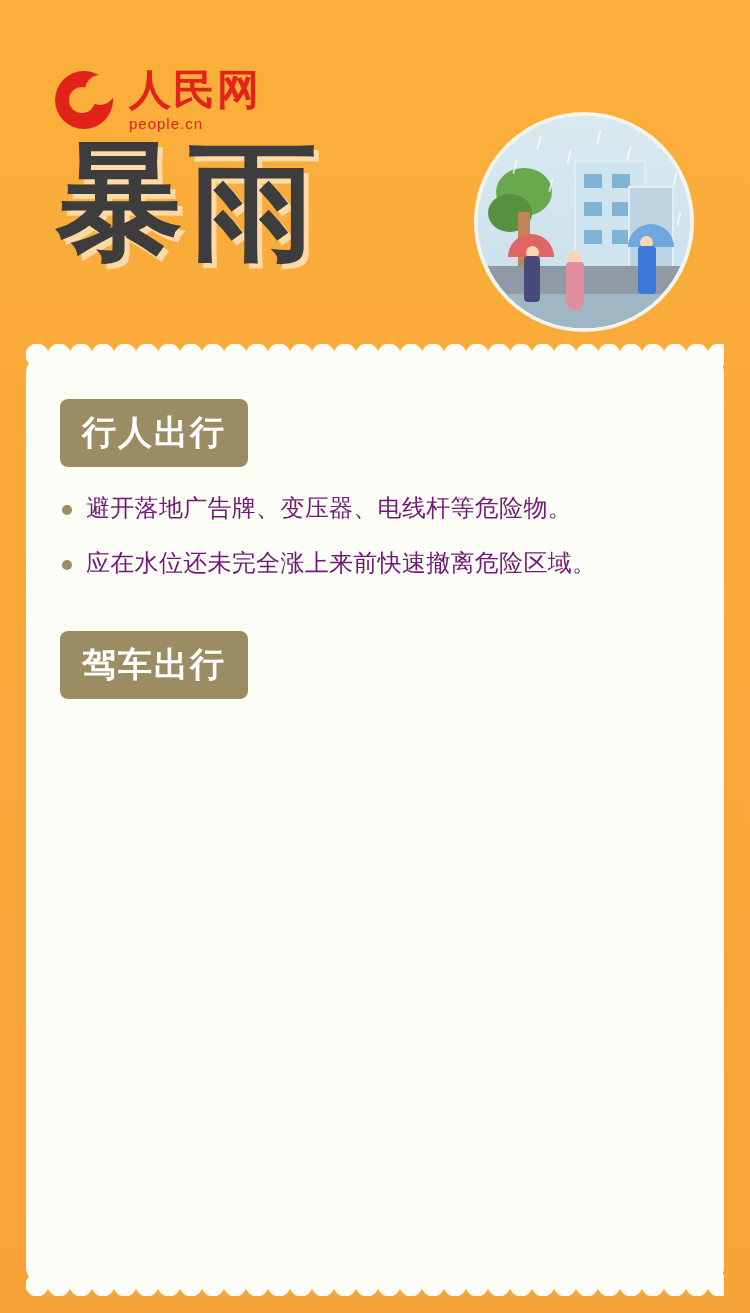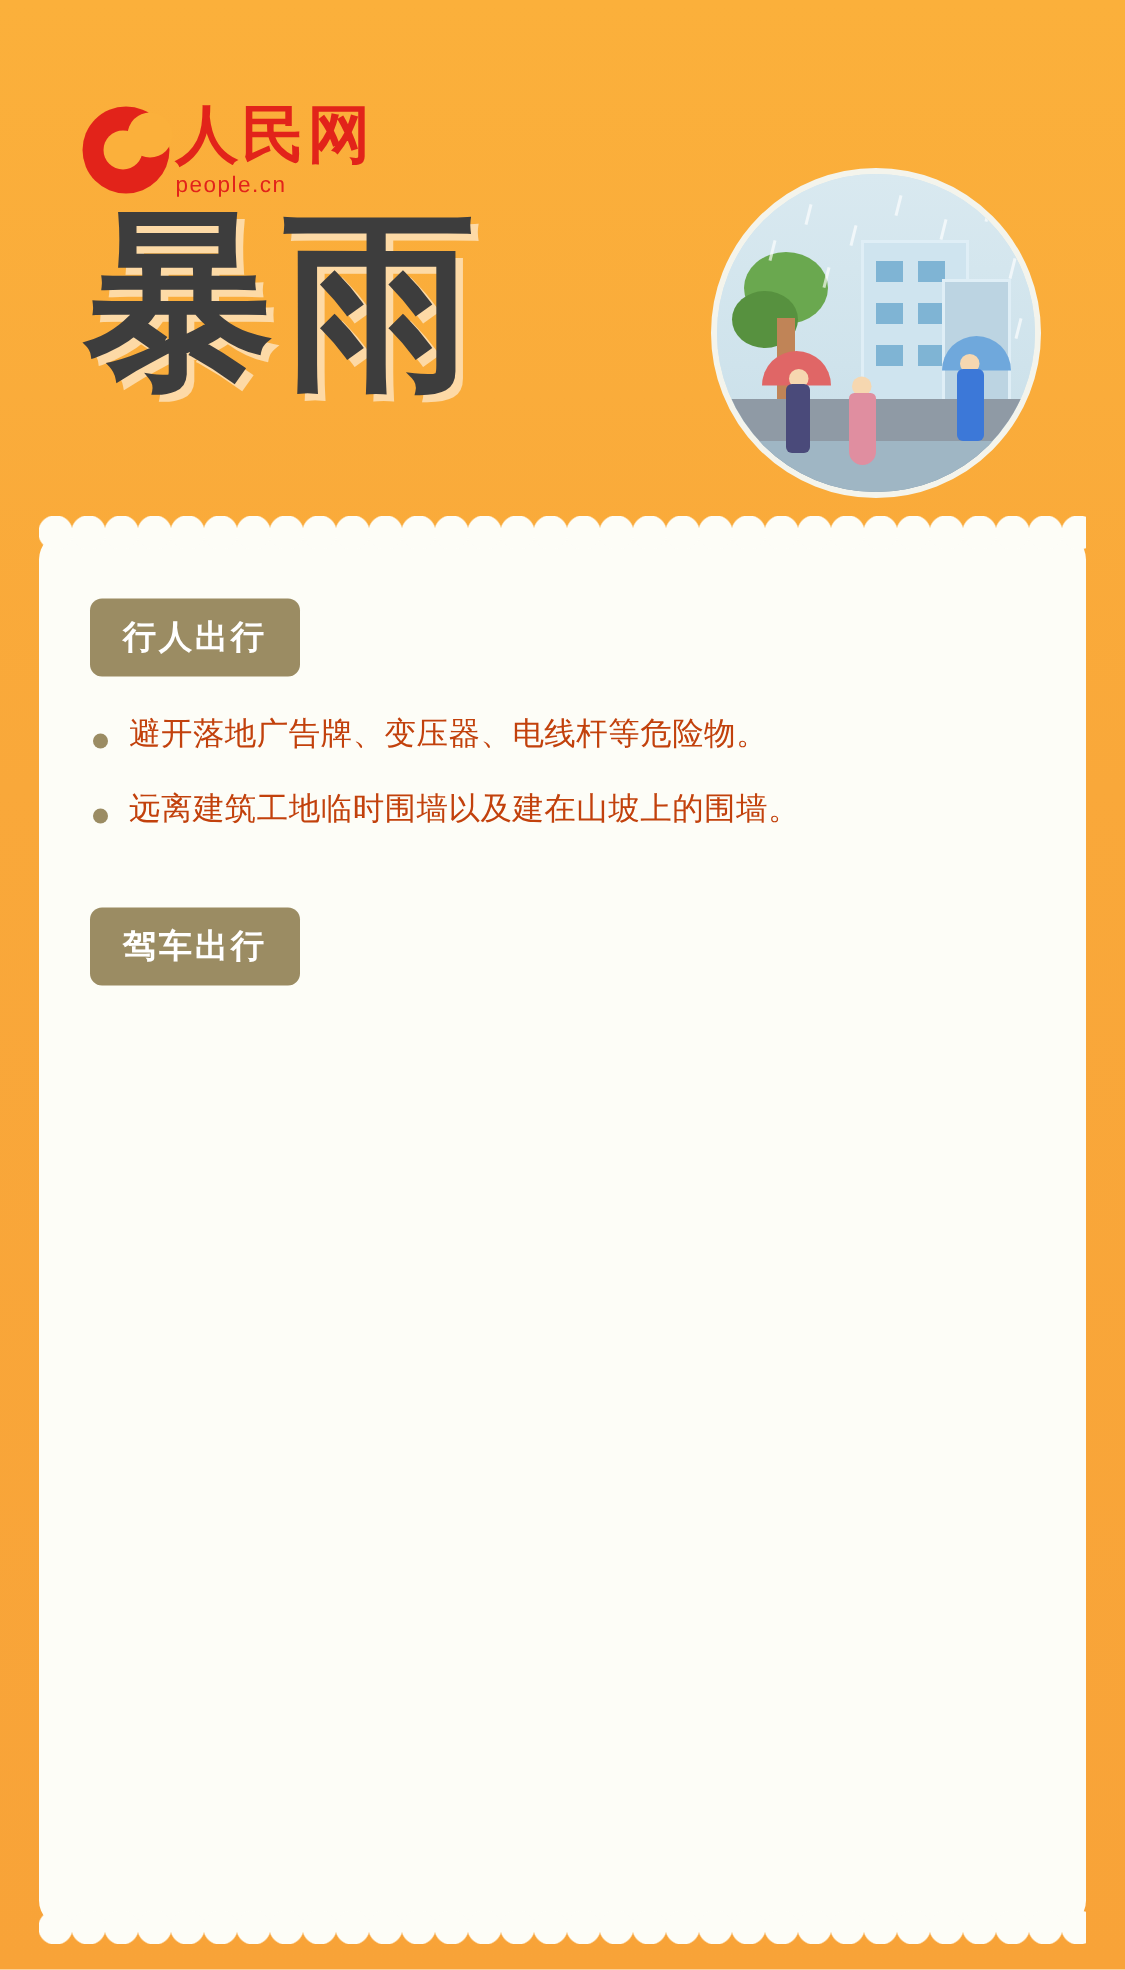--- a/index.html
+++ b/index.html
@@ -16,21 +16,21 @@
 
   
   .header {
     position: relative;
     height: 355px;
     padding: 70px 0 0 55px;
   }
   .logo-row {
     display: flex;
     align-items: center;
-    gap: 4px;
+    gap: 16px;
     height: 60px;
   }
   .logo-mark {
     width: 58px; height: 58px;
     position: relative;
   }
   .logo-mark .ring {
     position: absolute; inset: 0;
     border-radius: 50%;
     background: #e2231a;
@@ -129,37 +129,37 @@
     background-size: 22px 22px;
     background-repeat: repeat-x;
   }
   .scallop-top { top: -11px; }
   .scallop-bottom { bottom: -11px; }
 
   .section-tag {
     display: inline-block;
     background: #9b8c63;
     color: #ffffff;
-    font-size: 22px;
+    font-size: 34px;
     font-weight: bold;
     letter-spacing: 2px;
     padding: 11px 22px;
     border-radius: 8px;
   }
   .tag-wrap { margin-bottom: 22px; }
   .tag-wrap.second { margin-top: 48px; }
 
   ul.points { list-style: none; }
   ul.points li {
     position: relative;
     padding-left: 26px;
     margin-bottom: 16px;
-    font-size: 21px;
+    font-size: 24px;
     line-height: 1.62;
-    color: #c2410c;
+    color: #701a75;
     letter-spacing: 0.3px;
   }
   ul.points li::before {
     content: "";
     position: absolute;
     left: 2px;
     top: 16px;
     width: 10px; height: 10px;
     border-radius: 50%;
     background: #9b8c63;
@@ -225,21 +225,21 @@
 
 <div class="card">
   <div class="scallop scallop-top"></div>
   <div class="scallop scallop-bottom"></div>
 
   <div class="tag-wrap">
     <span class="section-tag">行人出行</span>
   </div>
   <ul class="points">
     <li>避开落地广告牌、变压器、电线杆等危险物。</li>
-    <li>远离建筑工地临时围墙以及建在山坡上的围墙。</li>
+    <li>应在水位还未完全涨上来前快速撤离危险区域。</li>
   </ul>
 
   <div class="tag-wrap second">
     <span class="section-tag">驾车出行</span>
   </div>
 </div>
 
 <div class="bottom-space"></div>
 
 </body></html>

